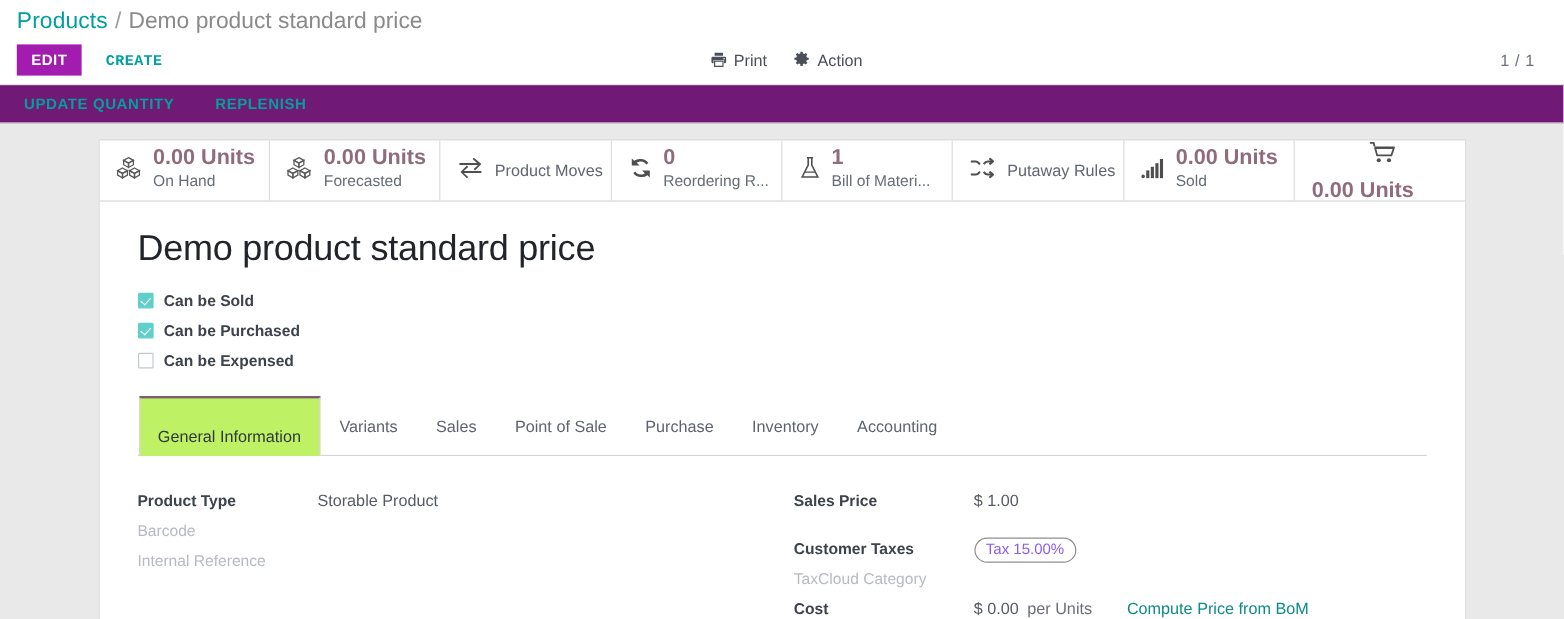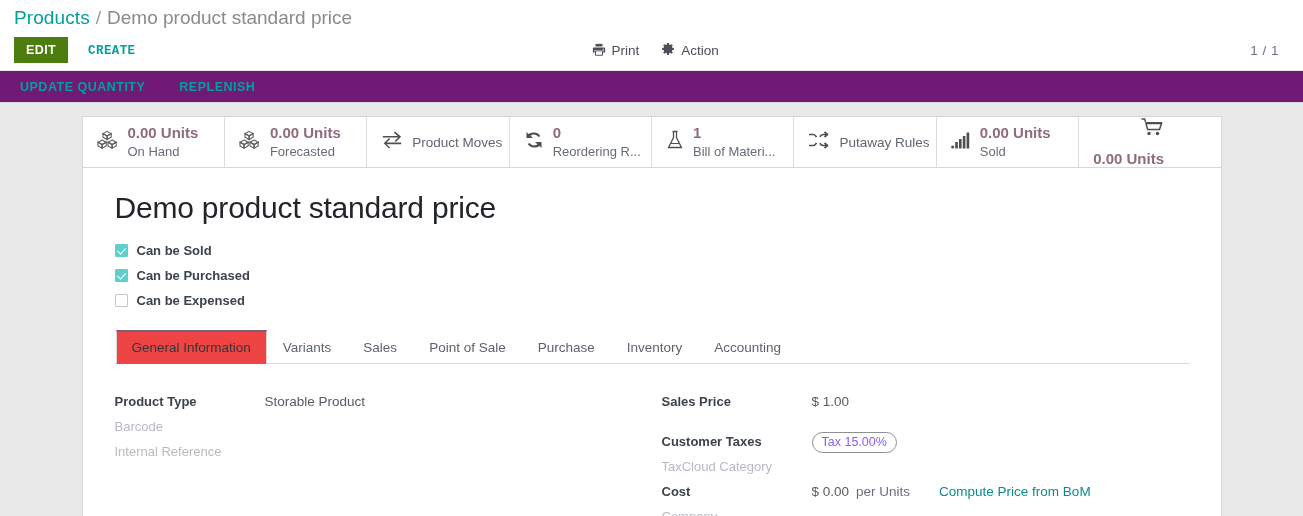--- a/index.html
+++ b/index.html
@@ -29,21 +29,21 @@
 
   
   .cp-row1 {
     height: 40px;
     display: flex;
     align-items: center;
     padding: 0 14px;
     position: relative;
   }
   .btn-edit {
-    background: #4d7c0f;
+    background: #a21caf;
     color: #fff;
     font-size: 12.5px;
     font-weight: bold;
     letter-spacing: .4px;
     padding: 7px 12px 6px;
     border: none;
     cursor: pointer;
     line-height: 1;
   }
   .btn-create {
@@ -134,21 +134,21 @@
     padding: 0 10px 0 14px;
     border-right: 1px solid #dcdcdc;
     cursor: pointer;
     min-width: 0;
   }
   .stat:last-child { border-right: none; flex-direction: column; }
   .stat-icon { color: #5a5a5a; flex: none; display: block; }
   .stat-txt { min-width: 0; overflow: hidden; }
   .stat-val {
     color: #8f6b7c;
-    font-size: 15px;
+    font-size: 18px;
     font-weight: bold;
     line-height: 14px;
     white-space: nowrap;
   }
   .stat-lbl {
     color: #666d78;
     font-size: 13px;
     line-height: 16px;
     white-space: nowrap;
     overflow: hidden;
@@ -221,24 +221,24 @@
     border: 1px solid transparent;
     border-bottom: none;
     margin-bottom: -1px;
     cursor: pointer;
     background: none;
     font-family: inherit;
     line-height: 16px;
   }
   .tab.active {
     color: #31363d;
-    background: #ef4444;
+    background: #bef264;
     border-color: #d6d6d6;
     border-top: 2px solid #7c5e73;
-    padding-top: 8px;
+    padding-top: 24px;
   }
 
   
   .form-cols {
     display: flex;
     padding-top: 26px;
   }
   .col { width: 50%; }
   .col.right { padding-left: 10px; }
   .frow {

